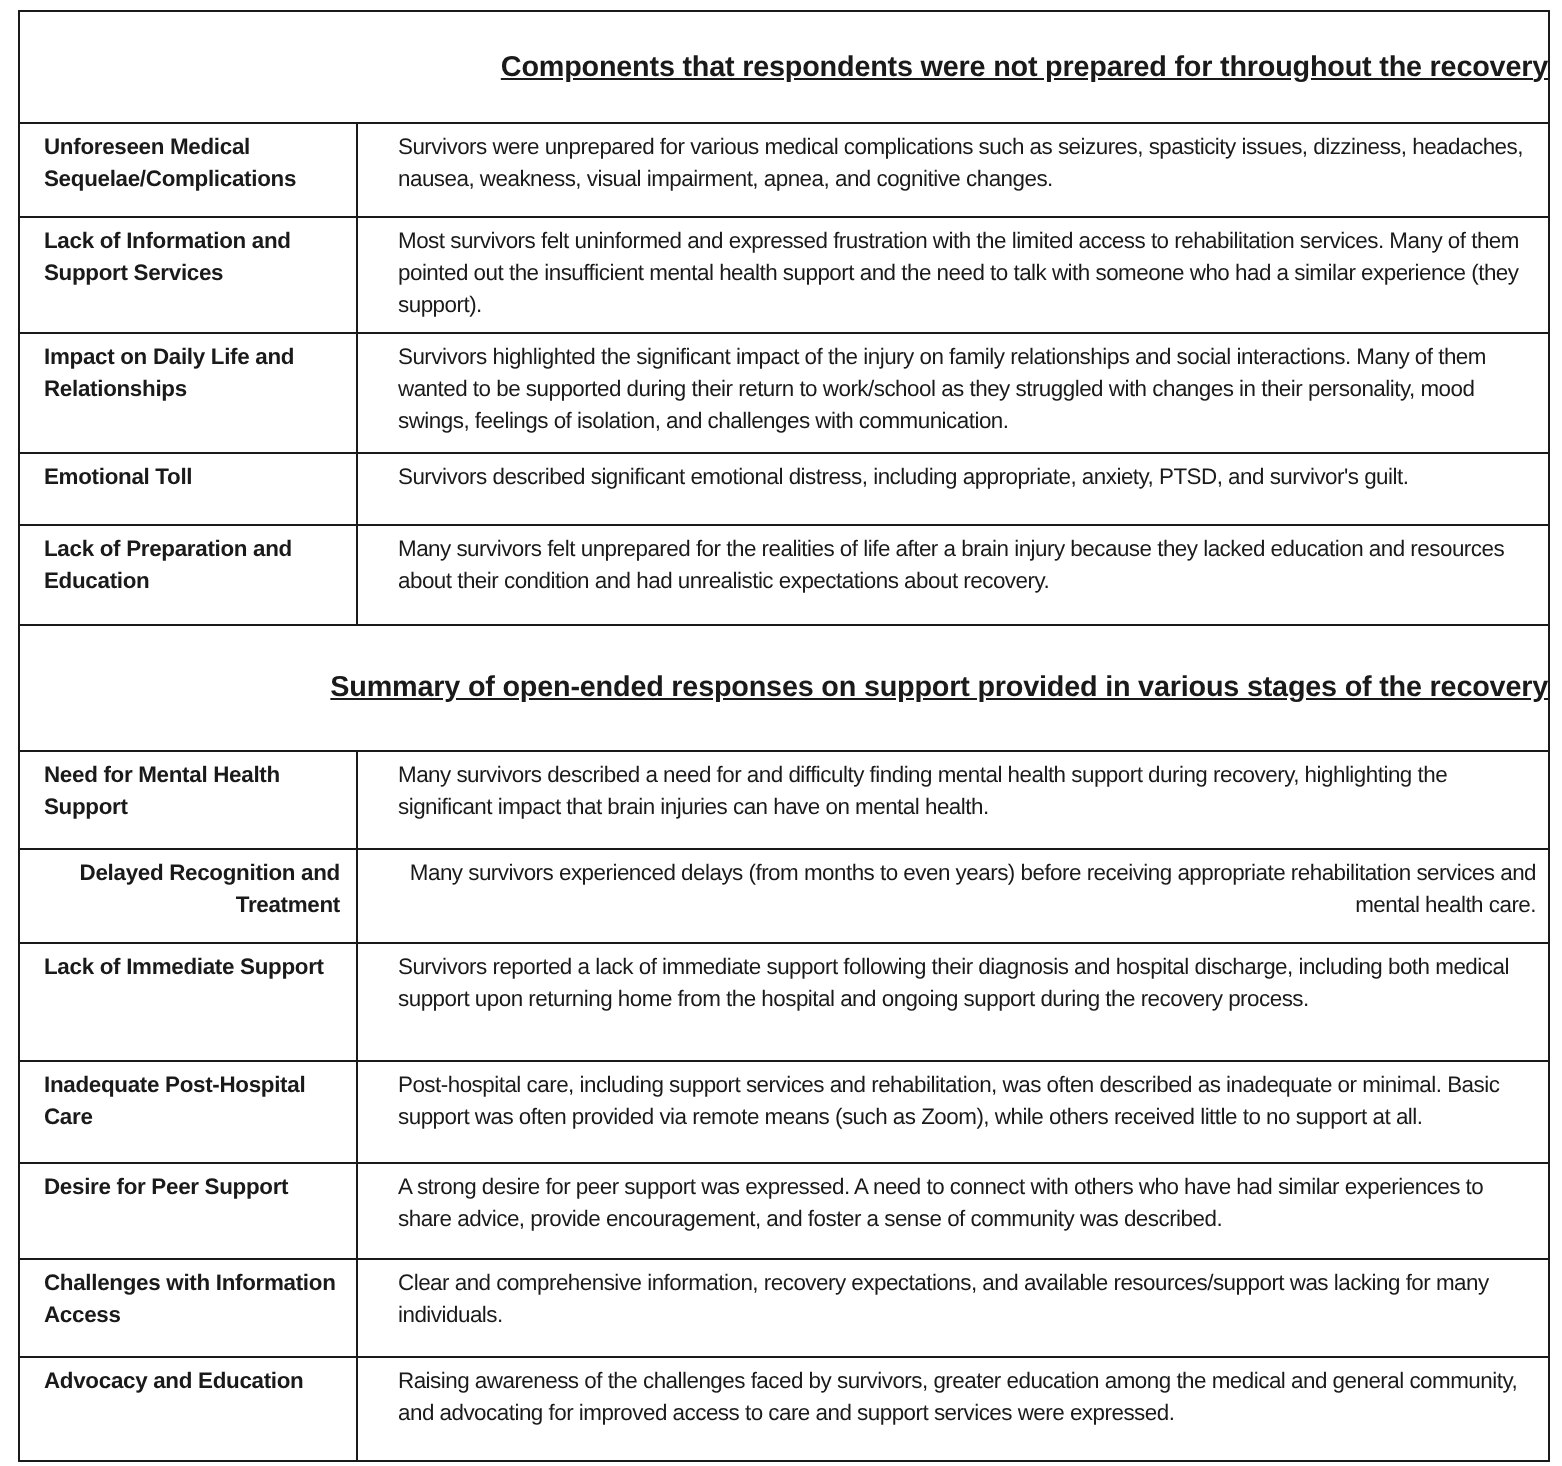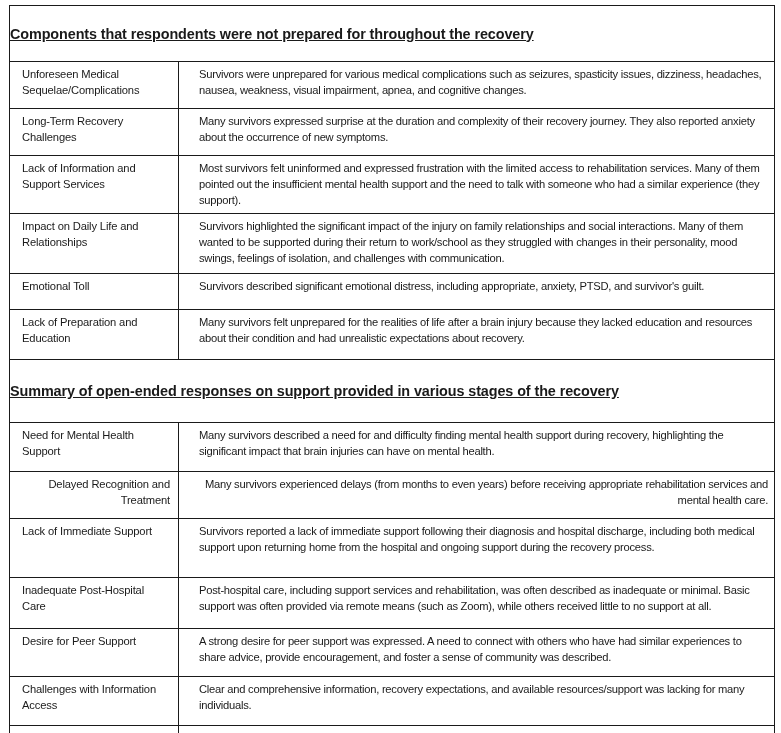--- a/index.html
+++ b/index.html
@@ -23,31 +23,31 @@
       table-layout: fixed;
     }
     .tbl td {
       border: 1px solid #1a1a1a;
       vertical-align: top;
       padding: 0;
     }
     .col-label { width: 169px; }
     .col-desc { width: 596px; }
     .section-head td {
-      text-align: left;
+      text-align: right;
       vertical-align: middle;
       font-weight: bold;
       font-size: 14.4px;
       text-decoration: underline;
       letter-spacing: -0.1px;
     }
     .section-head.h1 td { height: 55px; }
     .section-head.h2 td { height: 62px; }
     .label {
-      font-weight: normal;
+      font-weight: bold;
       font-size: 11.2px;
       line-height: 16px;
       padding: 4px 8px 0 12px !important;
       letter-spacing: -0.15px;
     }
     .desc {
       font-size: 11.2px;
       line-height: 16px;
       padding: 4px 6px 0 20px !important;
       letter-spacing: -0.25px;
@@ -74,24 +74,20 @@
     <col class="col-label">
     <col class="col-desc">
   </colgroup>
   <tbody>
     <tr class="section-head h1">
       <td colspan="2">Components that respondents were not prepared for throughout the recovery</td>
     </tr>
     <tr class="r1">
       <td class="label">Unforeseen Medical Sequelae/Complications</td>
       <td class="desc">Survivors were unprepared for various medical complications such as seizures, spasticity issues, dizziness, headaches, nausea, weakness, visual impairment, apnea, and cognitive changes.</td>
-    </tr>
-    <tr class="r2">
-      <td class="label">Long-Term Recovery Challenges</td>
-      <td class="desc">Many survivors expressed surprise at the duration and complexity of their recovery journey. They also reported anxiety about the occurrence of new symptoms.</td>
     </tr>
     <tr class="r3">
       <td class="label">Lack of Information and Support Services</td>
       <td class="desc">Most survivors felt uninformed and expressed frustration with the limited access to rehabilitation services.  Many of them pointed out the insufficient mental health support and the need to talk with someone who had a similar experience (they support).</td>
     </tr>
     <tr class="r4">
       <td class="label">Impact on Daily Life and Relationships</td>
       <td class="desc">Survivors highlighted the significant impact of the injury on family relationships and social interactions. Many of them wanted to be supported during their return to work/school as they struggled with changes in their personality, mood swings, feelings of isolation, and challenges with communication.</td>
     </tr>
     <tr class="r5">

